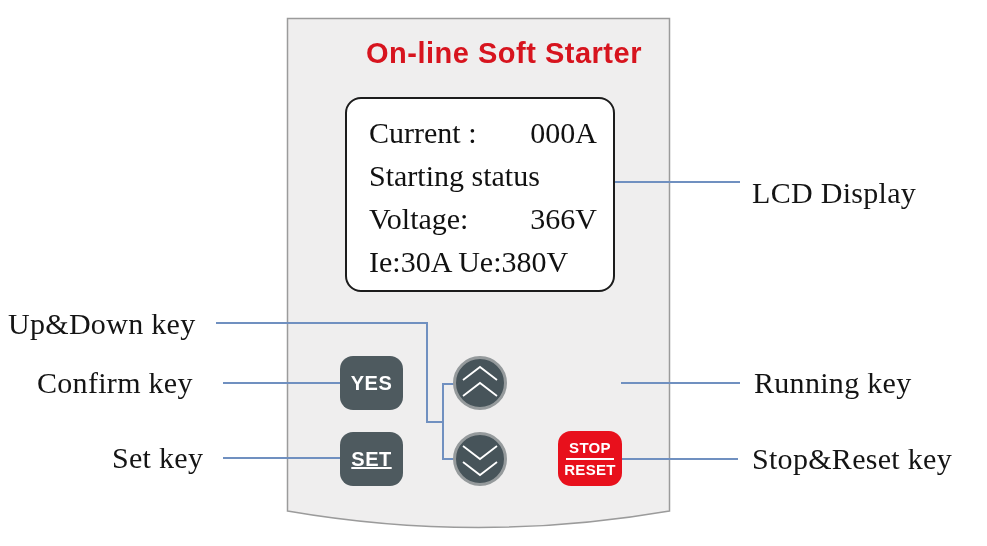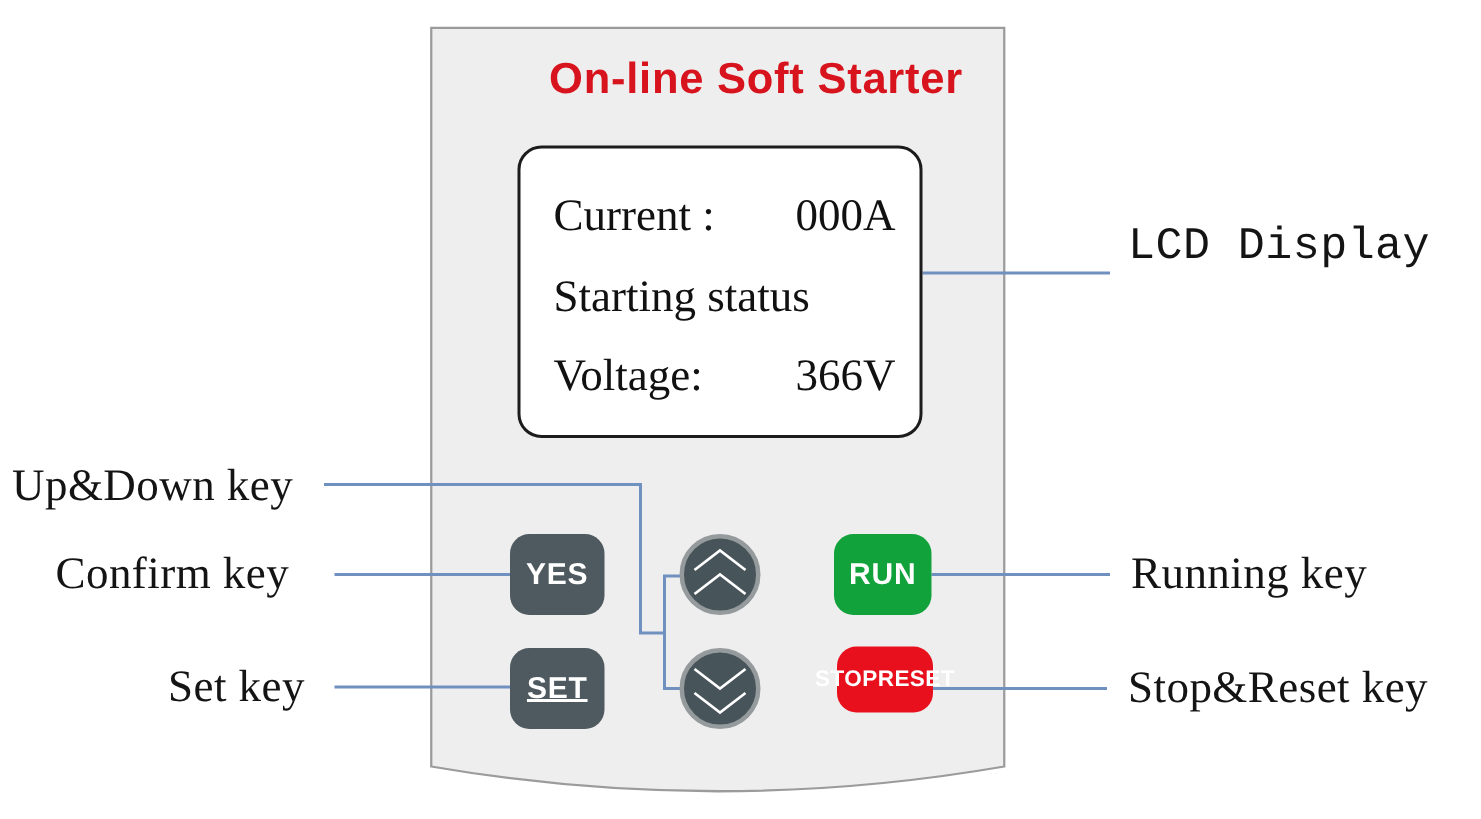--- a/index.html
+++ b/index.html
@@ -50,23 +50,23 @@
   .btn-circle{
     width:54px;height:54px;border-radius:50%;
     background:var(--circle_dark);
     border:3px solid var(--circle_ring);
     left:453px;
   }
   .btn-up{top:356px;}
   .btn-down{top:432px;}
   .btn-run{left:556px;top:356px;width:65px;height:54px;border-radius:13px;background:var(--run_green);font-size:20px;letter-spacing:0.5px;}
   .btn-stop{
-    left:558px;top:431px;width:64px;height:44px;border-radius:13px;
+    left:558px;top:431px;width:64px;height:55px;border-radius:13px;
     background:var(--stop_red);
-    flex-direction:row;font-size:15px;line-height:1.05;letter-spacing:0.3px;
+    flex-direction:column;font-size:15px;line-height:1.05;letter-spacing:0.3px;
   }
   .stop-divider{width:48px;height:2px;background:#ffffff;margin:2px 0;}
   .chevron-svg{display:block;}
 </style>
 </head>
 <body>
 
 <div class="stage">
 
   <svg class="overlay" viewBox="0 0 987 546">
@@ -87,20 +87,24 @@
       <span>000A</span>
     </div>
     <div class="lcd-row">
       <span>Starting status</span>
       <span></span>
     </div>
     <div class="lcd-row">
       <span>Voltage:</span>
       <span>366V</span>
     </div>
+    <div class="lcd-row">
+      <span>Ie:30A Ue:380V</span>
+      <span></span>
+    </div>
   </div>
 
   <button class="btn btn-rect btn-yes">
     <span>YES</span>
   </button>
 
   <button class="btn btn-rect btn-set">
     <span>SET</span>
   </button>
 
@@ -111,30 +115,27 @@
     </svg>
   </button>
 
   <button class="btn btn-circle btn-down">
     <svg class="chevron-svg" width="44" height="42" viewBox="0 0 44 42">
       <polyline points="5,8 22,21 39,8" fill="none" stroke="#ffffff" stroke-width="1.8"></polyline>
       <polyline points="5,24 22,37 39,24" fill="none" stroke="#ffffff" stroke-width="1.8"></polyline>
     </svg>
   </button>
 
-  <button class="btn btn-run">
-    <span>RUN</span>
-  </button>
 
   <button class="btn btn-stop">
     <span>STOP</span>
     <span class="stop-divider"></span>
     <span>RESET</span>
   </button>
 
   <div class="callout-label" style="left:8px;top:307px;text-align:center;">Up&amp;Down key</div>
   <div class="callout-label" style="left:37px;top:366px;">Confirm key</div>
   <div class="callout-label" style="left:112px;top:441px;">Set key</div>
-  <div class="callout-label" style="left:752px;top:149px;font-family:Liberation Mono, monospace;">LCD Display</div>
+  <div class="callout-label" style="left:752px;top:176px;">LCD Display</div>
   <div class="callout-label" style="left:754px;top:366px;">Running key</div>
   <div class="callout-label" style="left:752px;top:442px;">Stop&amp;Reset key</div>
 
 </div>
 
 </body></html>

